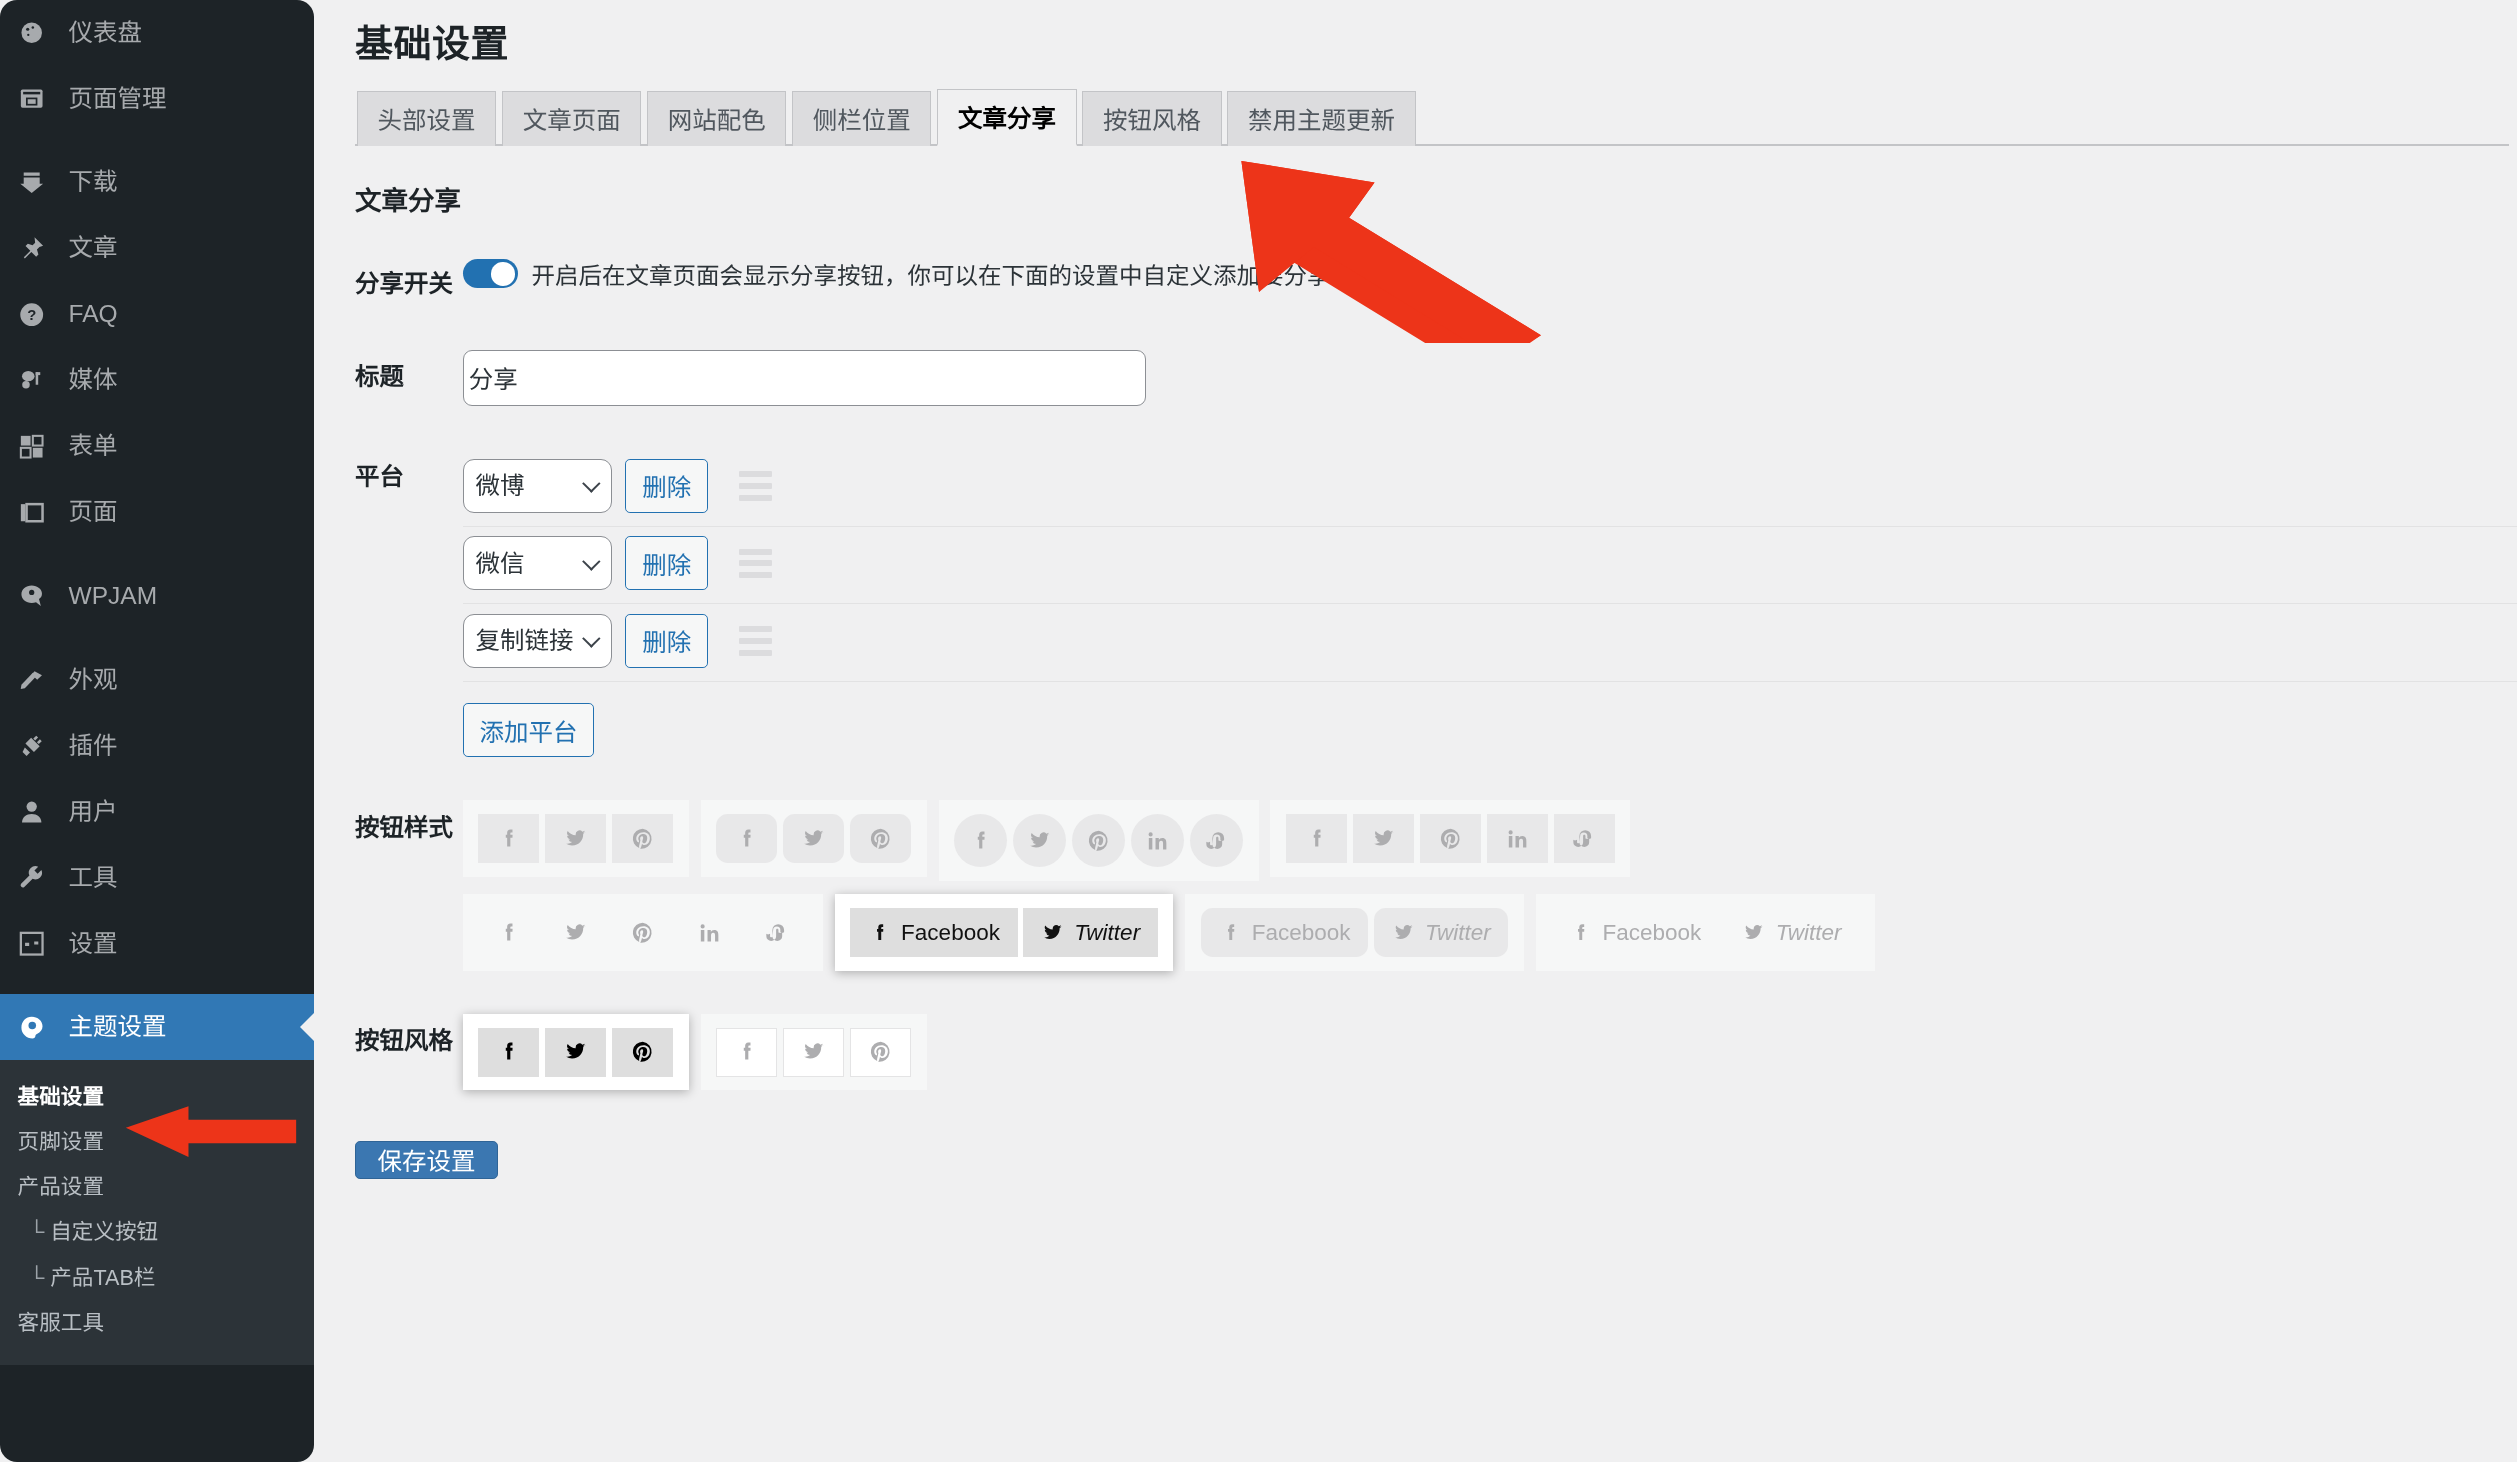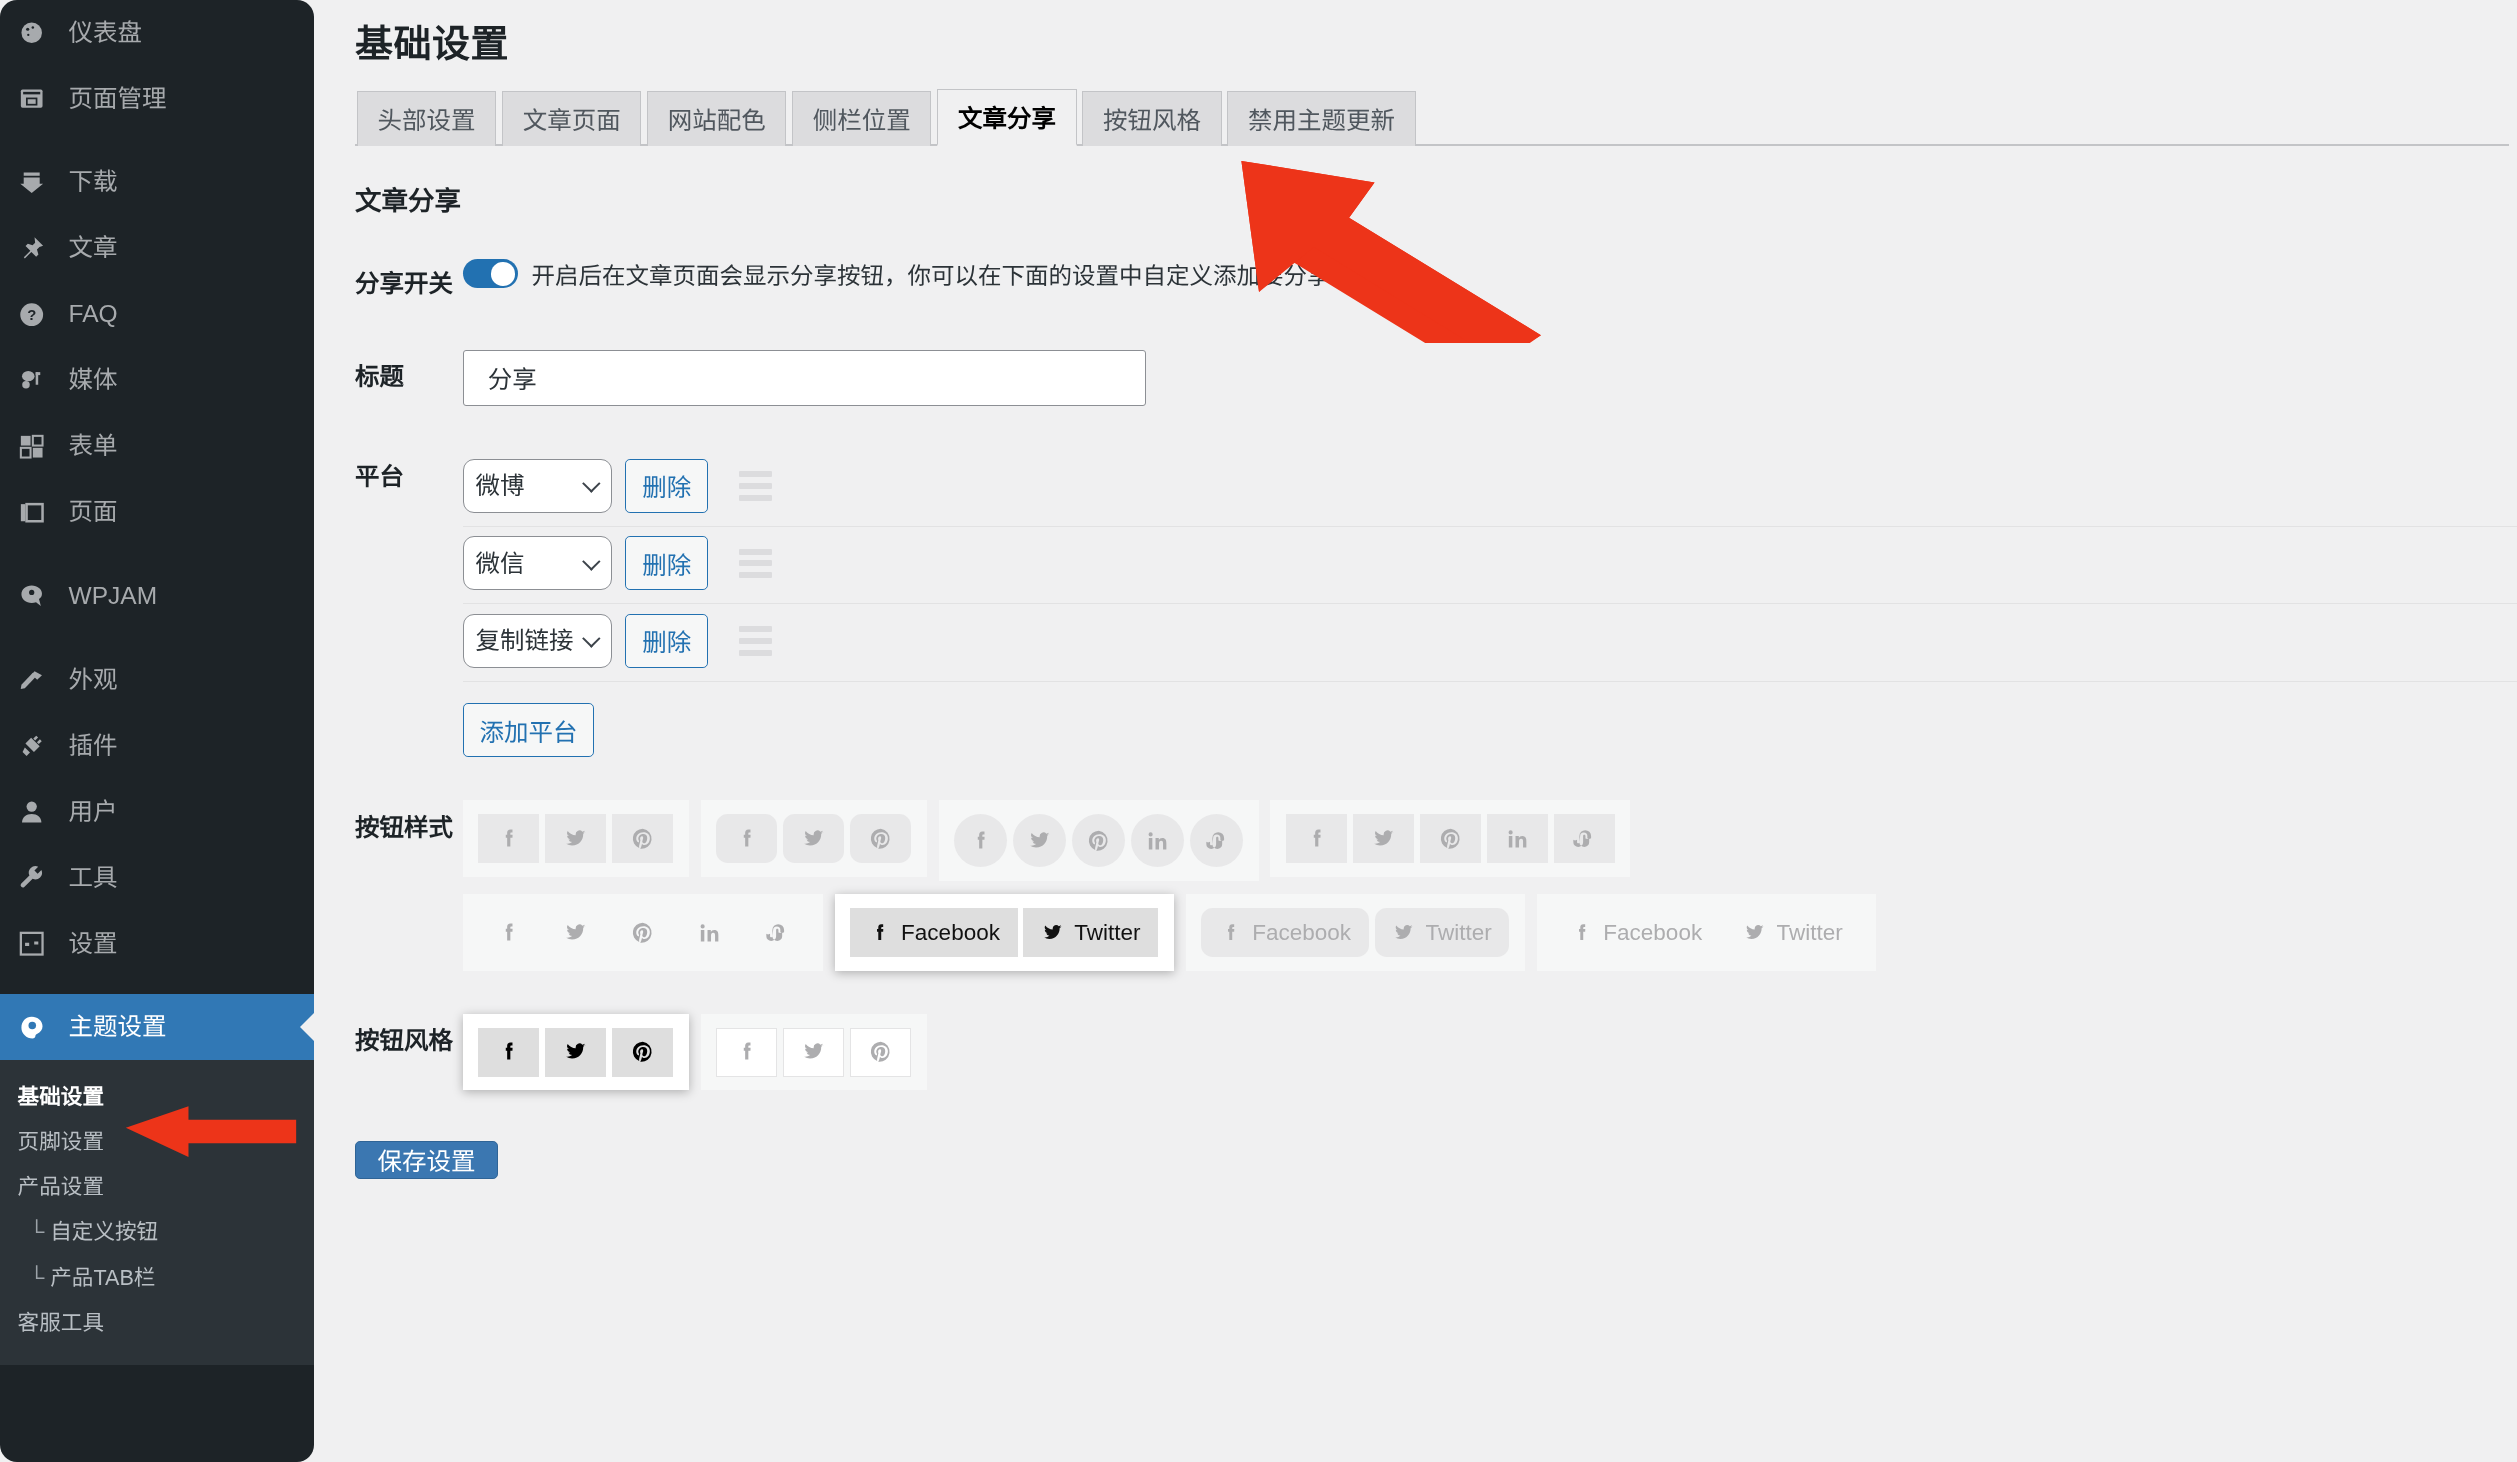--- a/index.html
+++ b/index.html
@@ -153,24 +153,24 @@
   .toggle .knob {
     position: absolute; top: 2.9px; right: 2.9px;
     width: 23.5px; height: 23.5px; border-radius: 50%;
     background: #fff;
   }
   .toggle-desc { font-size: 23.5px; color: #2c3338; white-space: nowrap; }
 
   
   input.regular-text {
     width: 683px; height: 56px;
-    border: 1px solid #8c8f94; border-radius: 3px;
+    border: 1px solid #8c8f94; border-radius: 9px;
     background: #fff;
     font-size: 24.5px; color: #2c3338;
-    padding: 0 24px;
+    padding: 0 5px;
     font-family: inherit;
     outline: none;
   }
 
   
   .platform-row {
     display: flex; align-items: center; gap: 13.7px;
     padding: 9.8px 0 12.7px 0;
     border-bottom: 1px solid #e2e2e3;
     width: 2162px;
@@ -229,21 +229,21 @@
     box-shadow: 0 2px 9.8px rgba(0,0,0,0.28);
     position: relative; z-index: 2;
   }
   .sbtn {
     width: 61px; height: 49px;
     background: #e8e8e9;
     display: flex; align-items: center; justify-content: center;
     color: #adadaf;
     margin-right: 5.9px;
   }
-  .sbtn:last-child { margin-right: 0; }
+  .sbtn:last-child { margin-right: 0; font-style: italic; }
   .sbtn.rounded { border-radius: 11.8px; }
   .sbtn.circle { width: 53px; height: 53px; border-radius: 50%; }
   .sbtn.plain { background: transparent; }
   .sbtn.outline { background: #fff; border: 1px solid #e4e4e5; }
   .sbtn.dark { color: #000; background: #dedede; }
   .sbtn svg { display: block; }
   .sbtn.labeled {
     width: auto; padding: 0 17.6px;
     gap: 9.8px;
     font-size: 22.5px;

